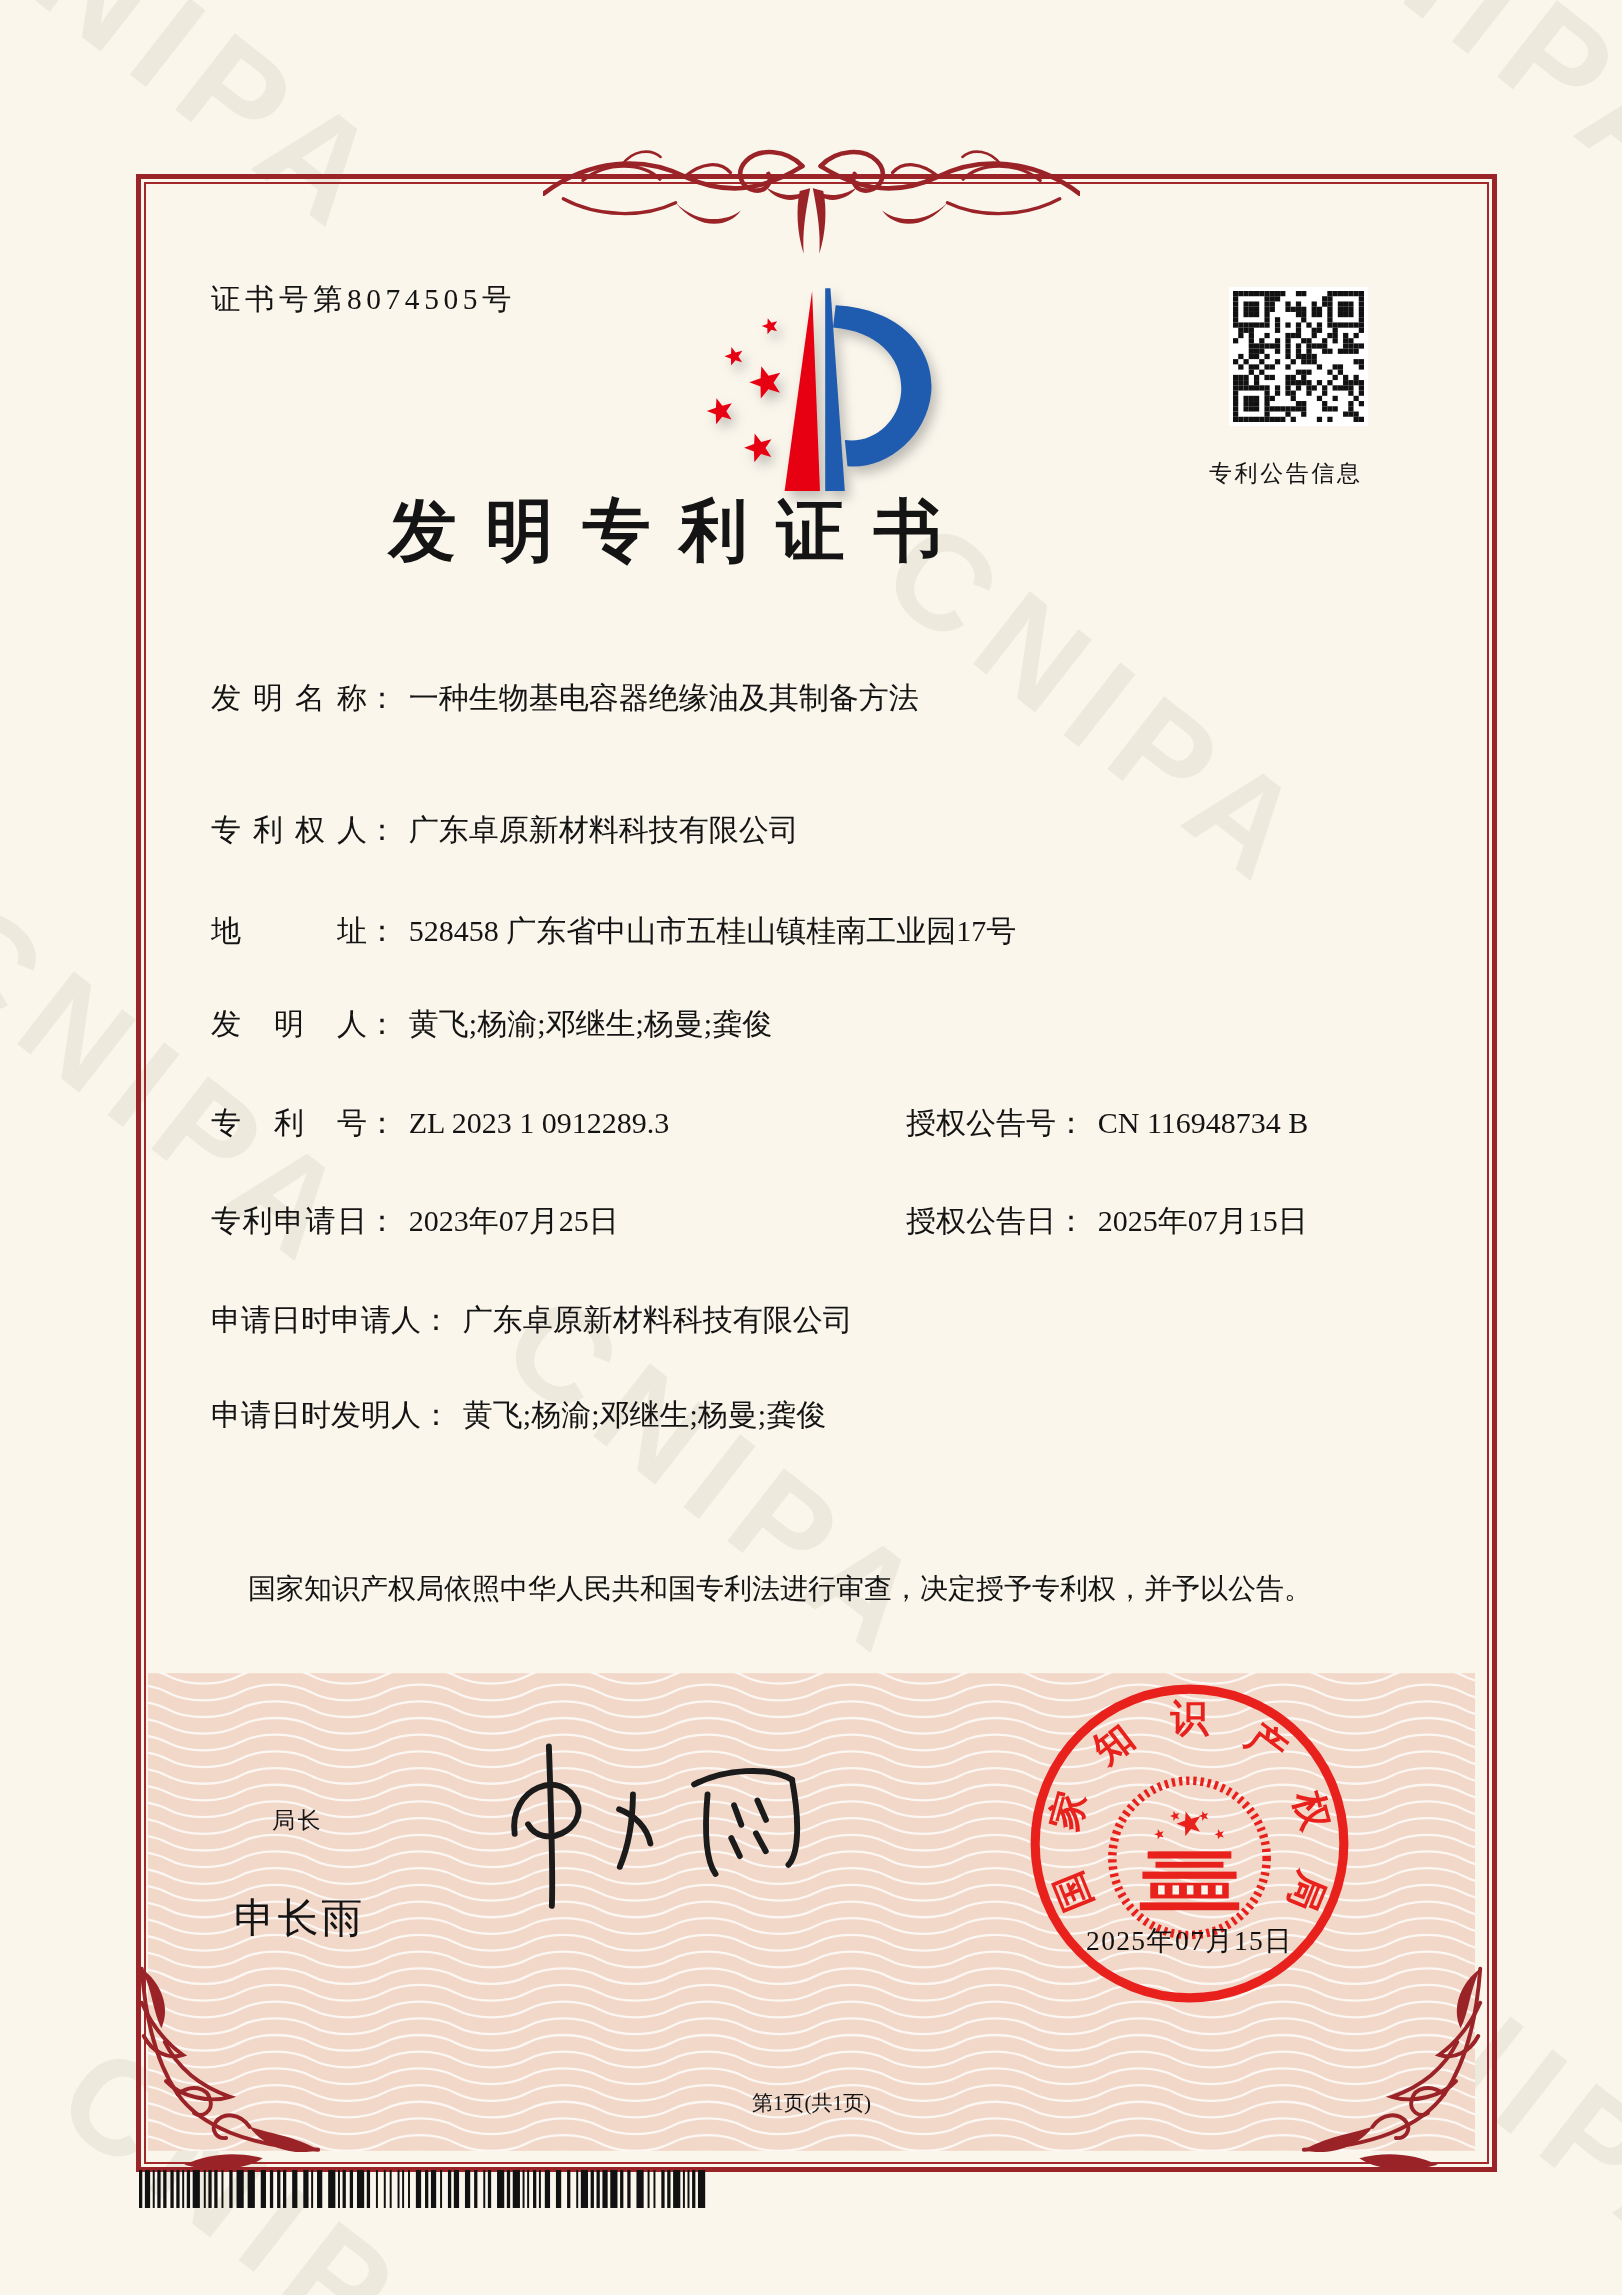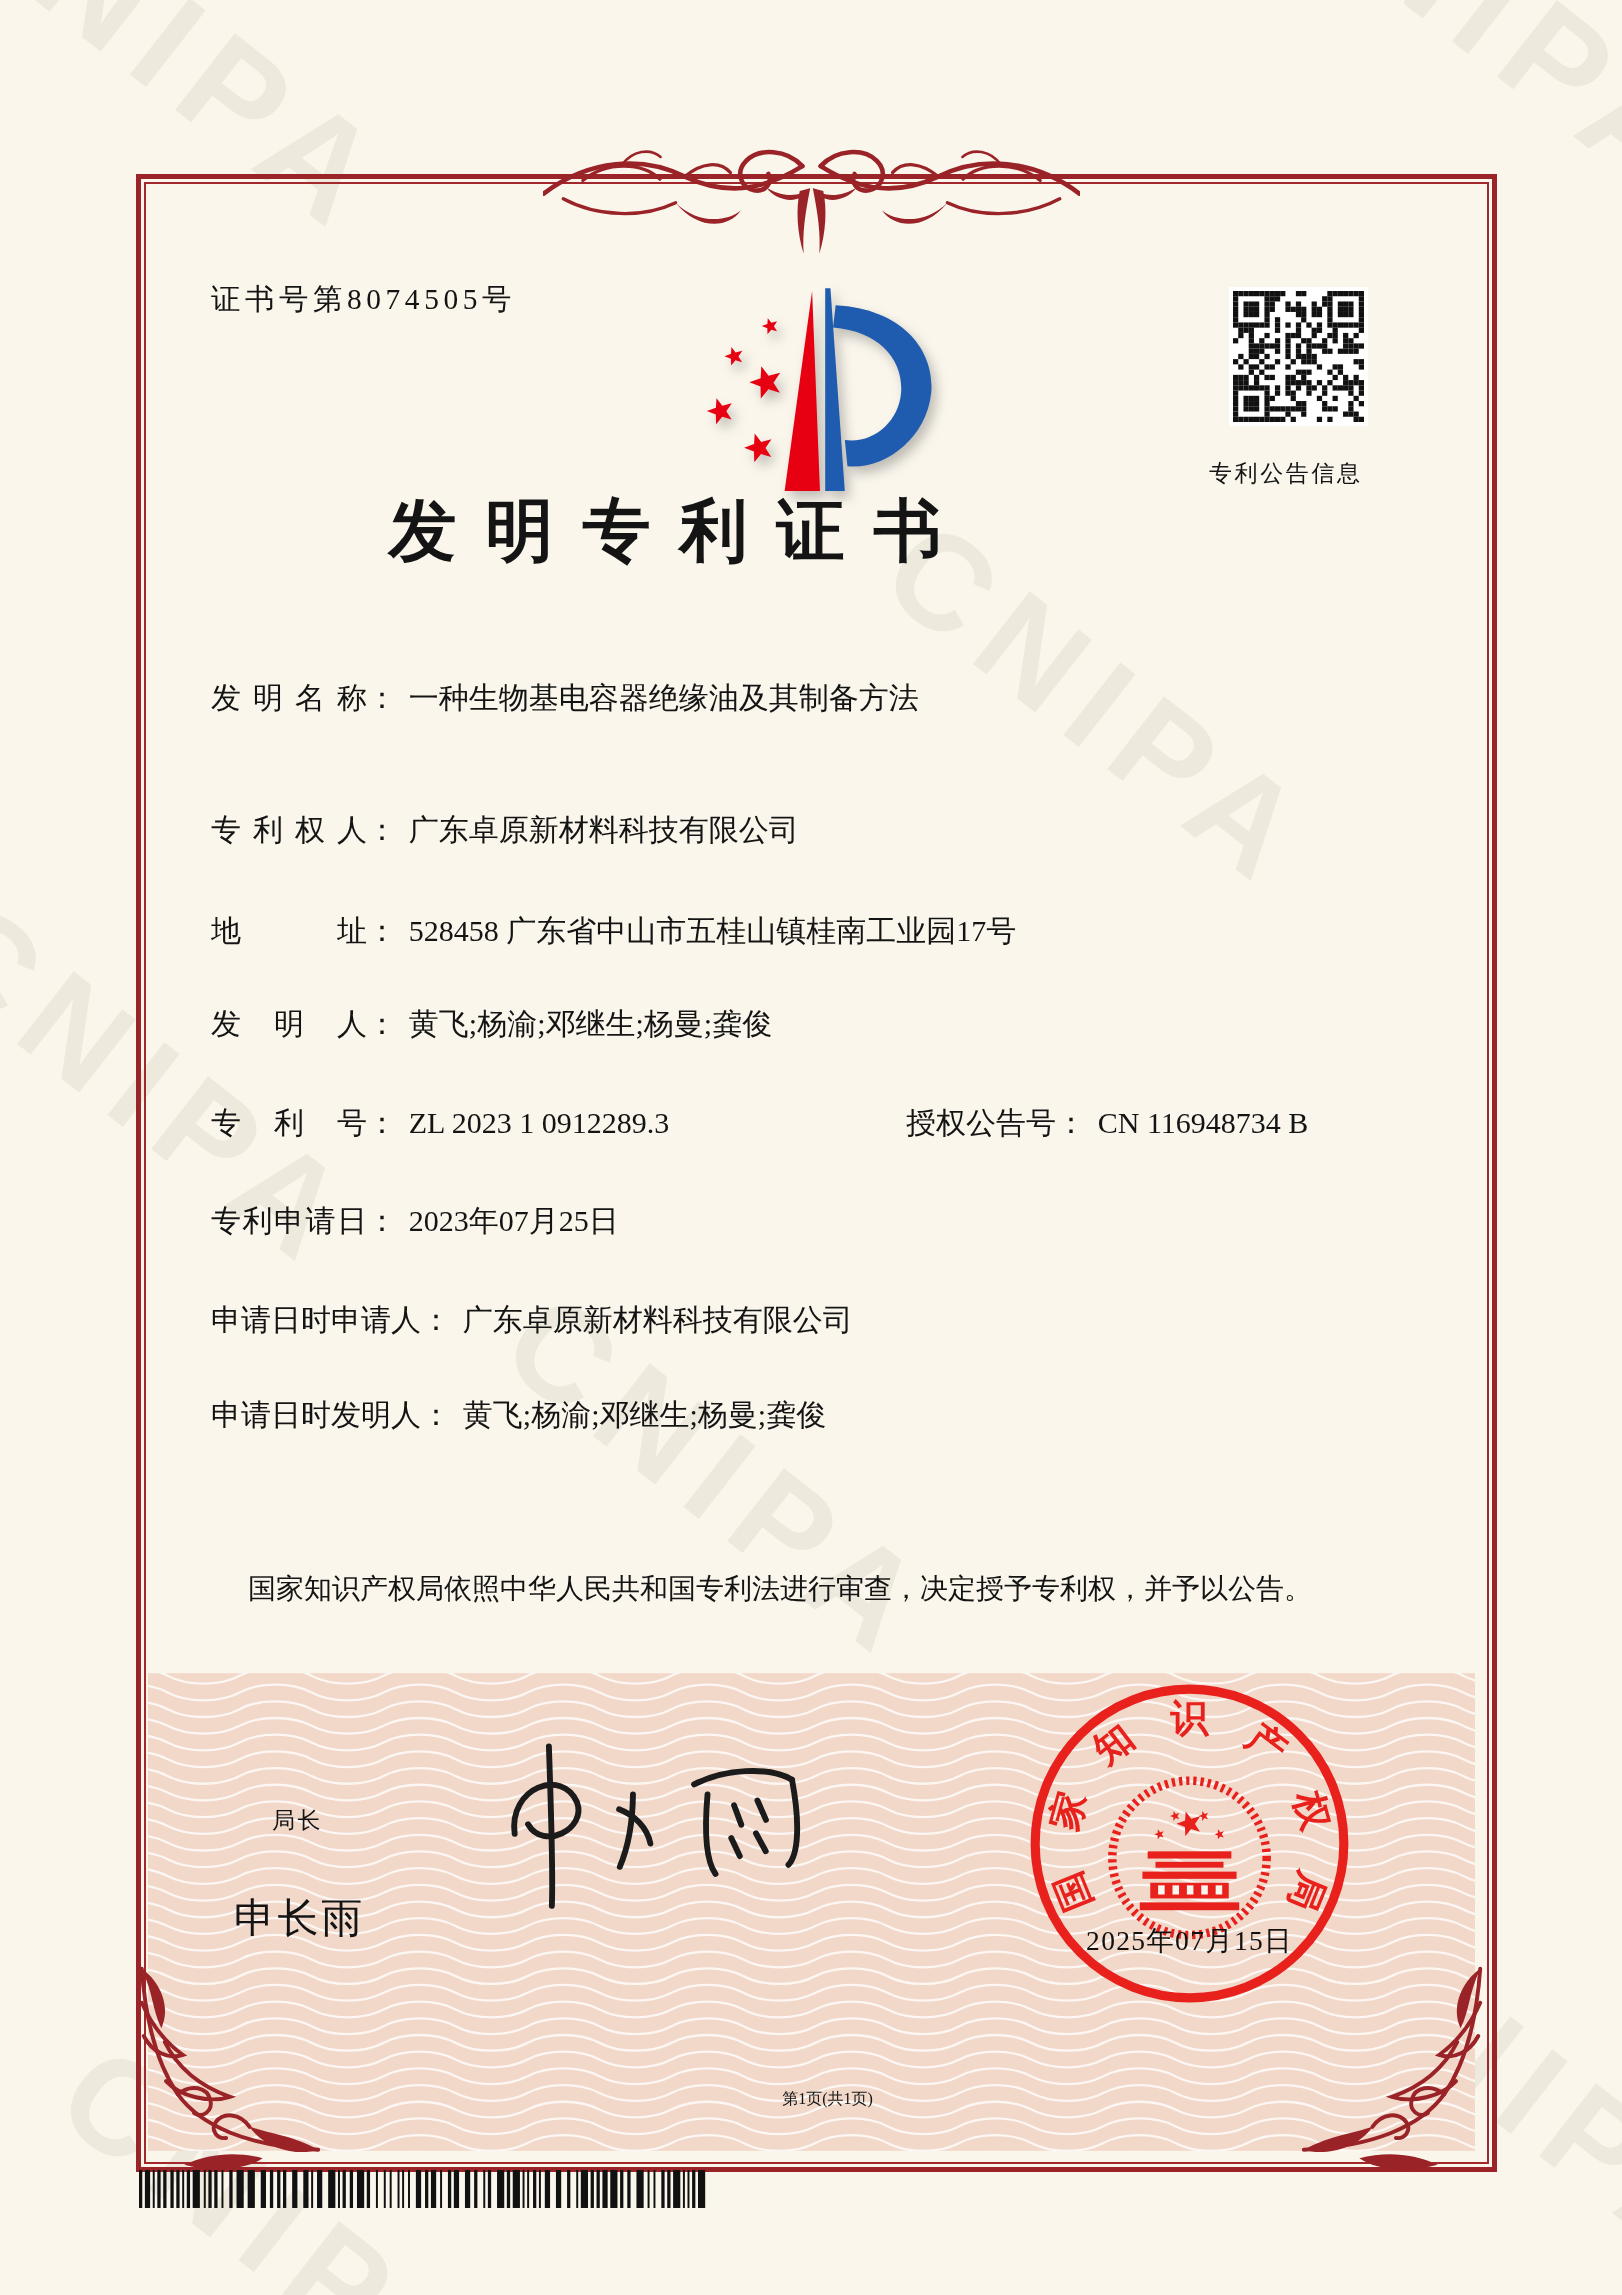--- a/index.html
+++ b/index.html
@@ -52,21 +52,21 @@
   .director-name{position:absolute;z-index:5;left:234px;top:1891px;font-size:41px;letter-spacing:2.6px;}
   .sig{position:absolute;z-index:5;left:478px;top:1730px;transform:rotate(-2deg);}
   
   .seal{position:absolute;z-index:5;left:1026px;top:1680px;width:327px;height:327px;}
   .seal svg{position:absolute;left:0;top:0;}
   .seal-char{position:absolute;left:50%;top:50%;font-size:38px;font-weight:bold;color:#e8211d;
              transform:translate(-50%,-50%) rotate(var(--a)) translateY(-126px);}
   .seal-date{position:absolute;z-index:6;left:1026px;top:1923px;width:327px;text-align:center;
              font-size:27.5px;letter-spacing:1.3px;color:#101010;}
   
-  .page-num{position:absolute;z-index:5;left:136px;top:2089px;width:1351px;text-align:center;font-size:16px;padding-left:16px;}
+  .page-num{position:absolute;z-index:5;left:136px;top:2089px;width:1351px;text-align:center;font-size:21px;}
   .barcode{position:absolute;z-index:5;left:139px;top:2170px;}
 </style>
 </head>
 <body>
 
 <div class="page">
 
   <span class="wm wm1">CNIPA</span>
   <span class="wm wm2">CNIPA</span>
   <span class="wm wm3">CNIPA</span>
@@ -488,20 +488,23 @@
   </div>
   <div class="row r4">
     <span class="jlabel">专利号</span><span>：</span><span class="val">ZL 2023 1 0912289.3</span>
   </div>
   <div class="rcol r4">
     <span>授权公告号</span><span>：</span><span class="val">CN 116948734 B</span>
   </div>
   <div class="row r5">
     <span class="jlabel">专利申请日</span><span>：</span><span class="val">2023年07月25日</span>
   </div>
+  <div class="rcol r5">
+    <span>授权公告日</span><span>：</span><span class="val">2025年07月15日</span>
+  </div>
   <div class="row r6">
     <span>申请日时申请人</span><span>：</span><span class="val">广东卓原新材料科技有限公司</span>
   </div>
   <div class="row r7">
     <span>申请日时发明人</span><span>：</span><span class="val">黄飞;杨渝;邓继生;杨曼;龚俊</span>
   </div>
 
   <div class="statement">
     <div class="l1">国家知识产权局依照中华人民共和国专利法进行审查，决定授予专利权，并予以公告。</div>
   </div>

